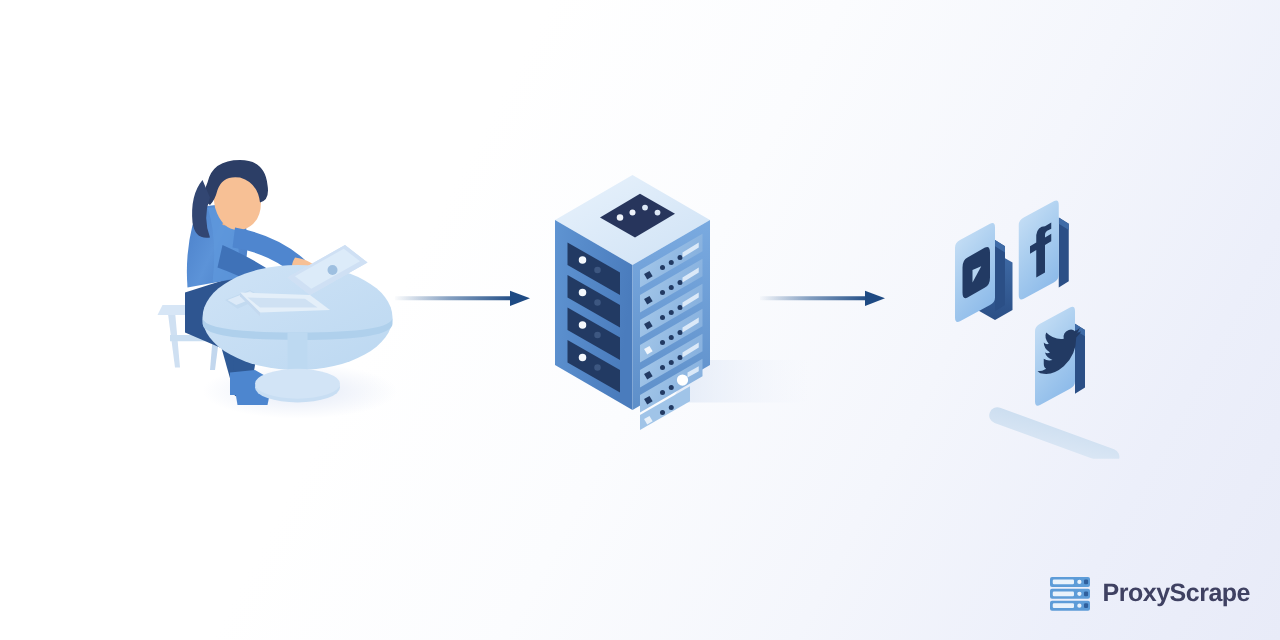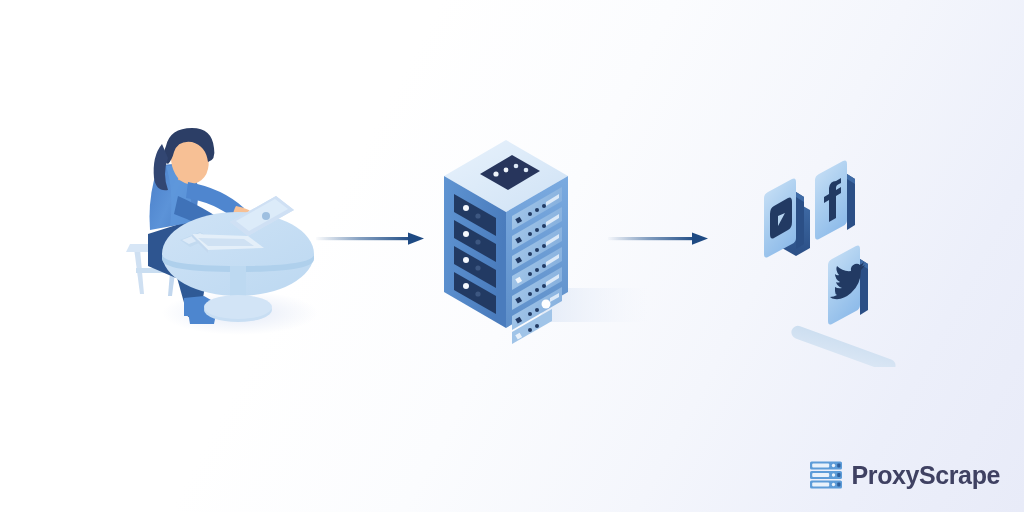--- a/index.html
+++ b/index.html
@@ -35,21 +35,21 @@
   #logo {
     position: absolute;
     right: 24px;
     bottom: 22px;
     display: flex;
     align-items: center;
     gap: 9px;
   }
   #logo-text {
     font-family: "Liberation Sans", sans-serif;
-    font-size: 25px;
+    font-size: 20px;
     font-weight: bold;
     letter-spacing: -0.4px;
     color: #3f4162;
     line-height: 1;
     white-space: nowrap;
   }
   .logo-mark { display: block; }
 </style>
 </head>
 <body>

